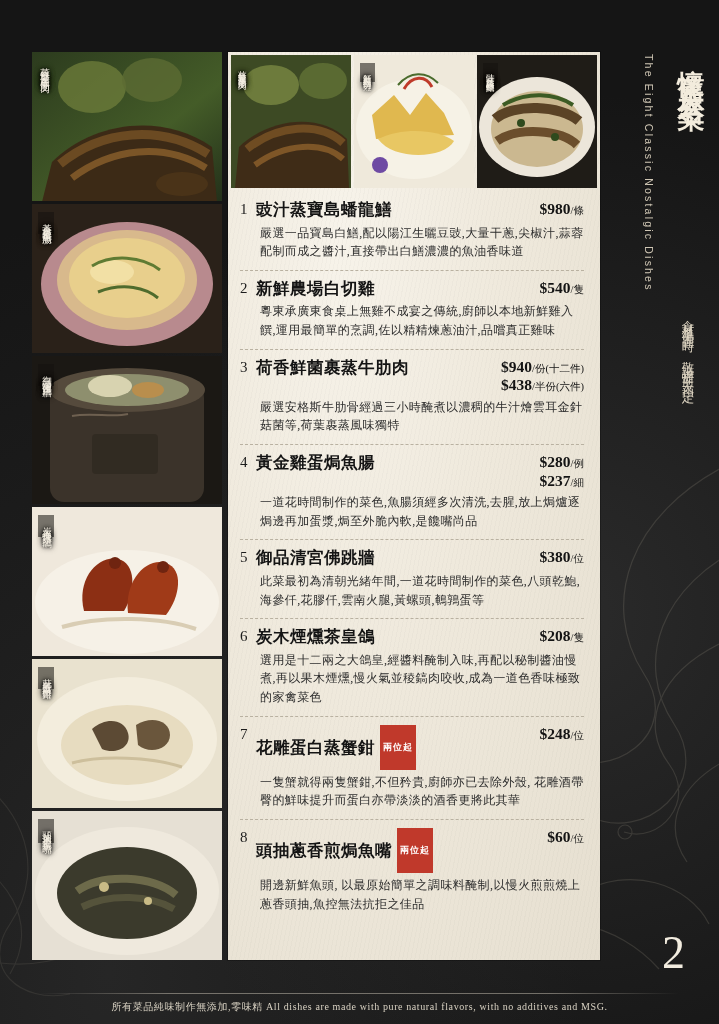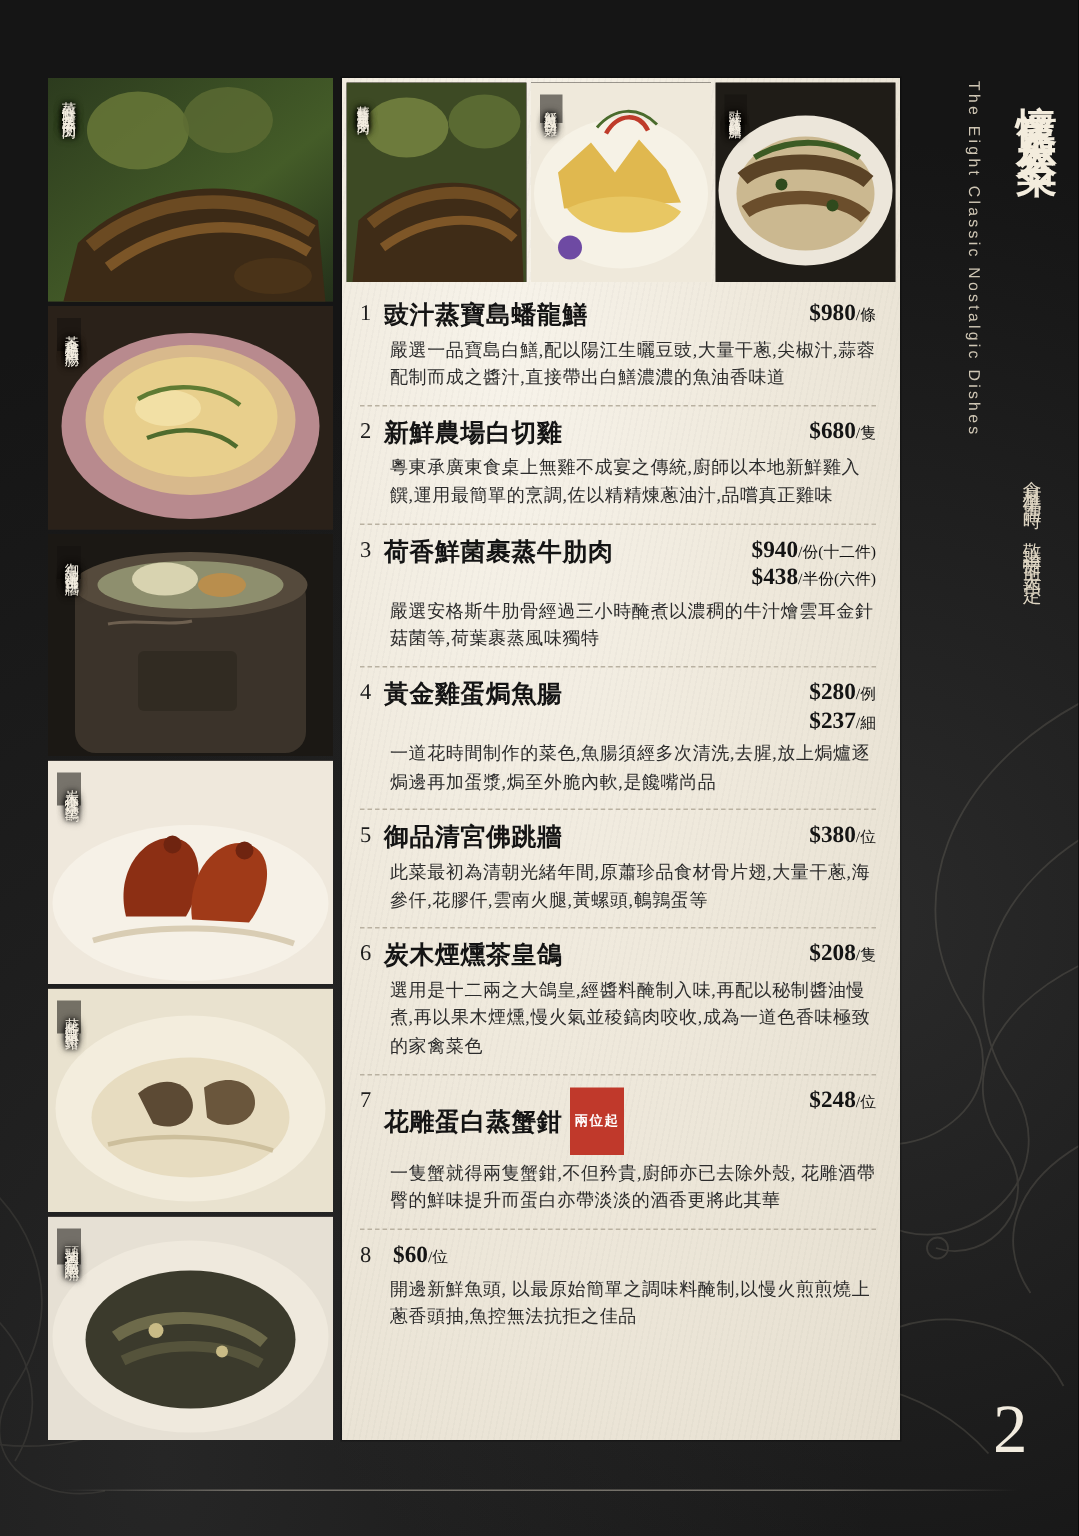--- a/index.html
+++ b/index.html
@@ -419,21 +419,21 @@
           </div>
         </div>
         <div class="desc">嚴選一品寶島白鱔,配以陽江生曬豆豉,大量干蔥,尖椒汁,蒜蓉配制而成之醬汁,直接帶出白鱔濃濃的魚油香味道</div>
       </div>
 
       <div class="item">
         <div class="item-head">
           <div class="num">2</div>
           <div class="name">新鮮農場白切雞</div>
           <div class="price-wrap">
-            <div class="price"><span>$680</span><span class="unit">/隻</span></div>
+            <div class="price"><span>$540</span><span class="unit">/隻</span></div>
           </div>
         </div>
         <div class="desc">粵東承廣東食桌上無雞不成宴之傳統,廚師以本地新鮮雞入饌,運用最簡單的烹調,佐以精精煉蔥油汁,品嚐真正雞味</div>
       </div>
 
       <div class="item">
         <div class="item-head">
           <div class="num">3</div>
           <div class="name">荷香鮮菌裹蒸牛肋肉</div>
           <div class="price-wrap">
@@ -457,21 +457,21 @@
       </div>
 
       <div class="item">
         <div class="item-head">
           <div class="num">5</div>
           <div class="name">御品清宮佛跳牆</div>
           <div class="price-wrap">
             <div class="price"><span>$380</span><span class="unit">/位</span></div>
           </div>
         </div>
-        <div class="desc">此菜最初為清朝光緒年間,原蕭珍品食材骨片翅,大量干蔥,海參仟,花膠仟,雲南火腿,黃螺頭,鵪鶉蛋等</div>
+        <div class="desc">此菜最初為清朝光緒年間,一道花時間制作的菜色,八頭乾鮑,海參仟,花膠仟,雲南火腿,黃螺頭,鵪鶉蛋等</div>
       </div>
 
       <div class="item">
         <div class="item-head">
           <div class="num">6</div>
           <div class="name">炭木煙燻茶皇鴿</div>
           <div class="price-wrap">
             <div class="price"><span>$208</span><span class="unit">/隻</span></div>
           </div>
         </div>
@@ -485,33 +485,35 @@
           <div class="price-wrap">
             <div class="price"><span>$248</span><span class="unit">/位</span></div>
           </div>
         </div>
         <div class="desc">一隻蟹就得兩隻蟹鉗,不但矜貴,廚師亦已去除外殼, 花雕酒帶臀的鮮味提升而蛋白亦帶淡淡的酒香更將此其華</div>
       </div>
 
       <div class="item">
         <div class="item-head">
           <div class="num">8</div>
+          <div class="name"><span>頭抽蔥香煎焗魚嘴</span><span class="tag">兩位起</span></div>
           <div class="price-wrap">
             <div class="price"><span>$60</span><span class="unit">/位</span></div>
           </div>
         </div>
         <div class="desc">開邊新鮮魚頭, 以最原始簡單之調味料醃制,以慢火煎煎燒上蔥香頭抽,魚控無法抗拒之佳品</div>
       </div>
 
     </div>
   </div>
 
   <div class="title-strip">
     <div class="title-cn">懷舊八大名菜</div>
     <div class="title-en">The Eight Classic Nostalgic Dishes</div>
     <div class="title-note">食材準備需時 敬請提前一天預定</div>
   </div>
 
   <div class="page-number">2</div>
 
   <div class="footer-line"></div>
+  <div class="footer">所有菜品純味制作無添加,零味精  All dishes are made with pure natural flavors, with no additives and MSG.</div>
 
 </div>
 
 </body></html>

